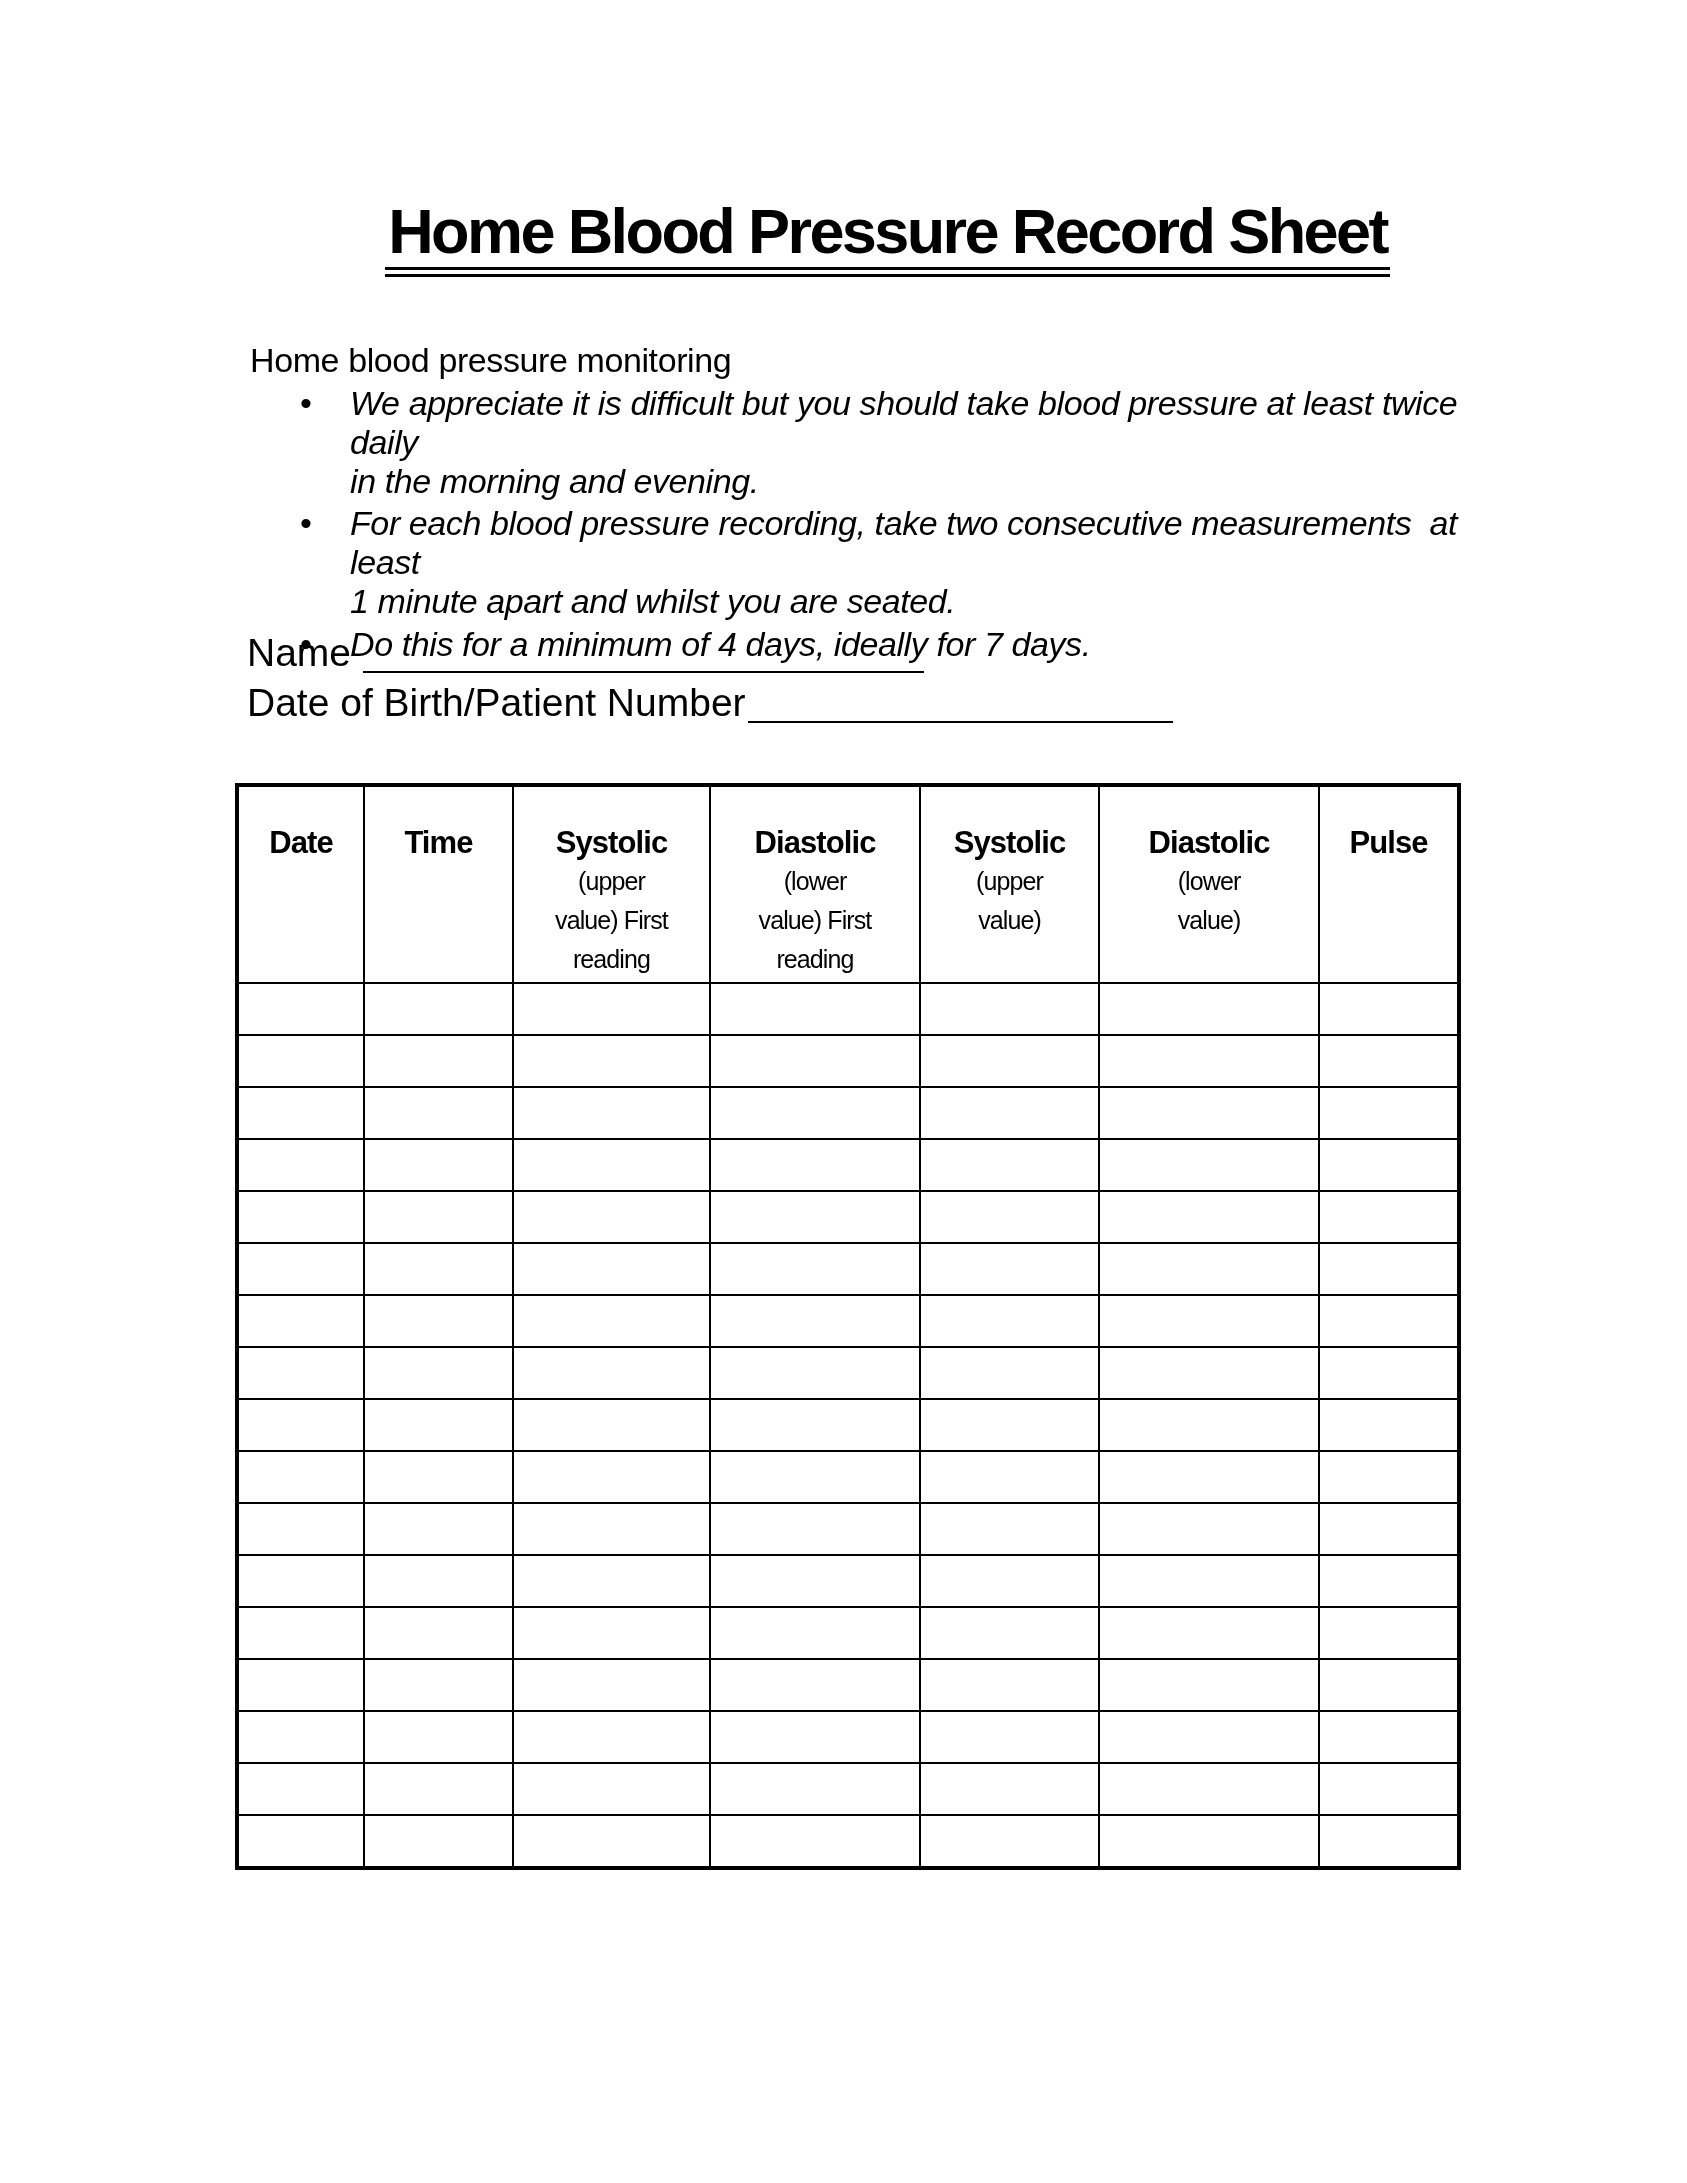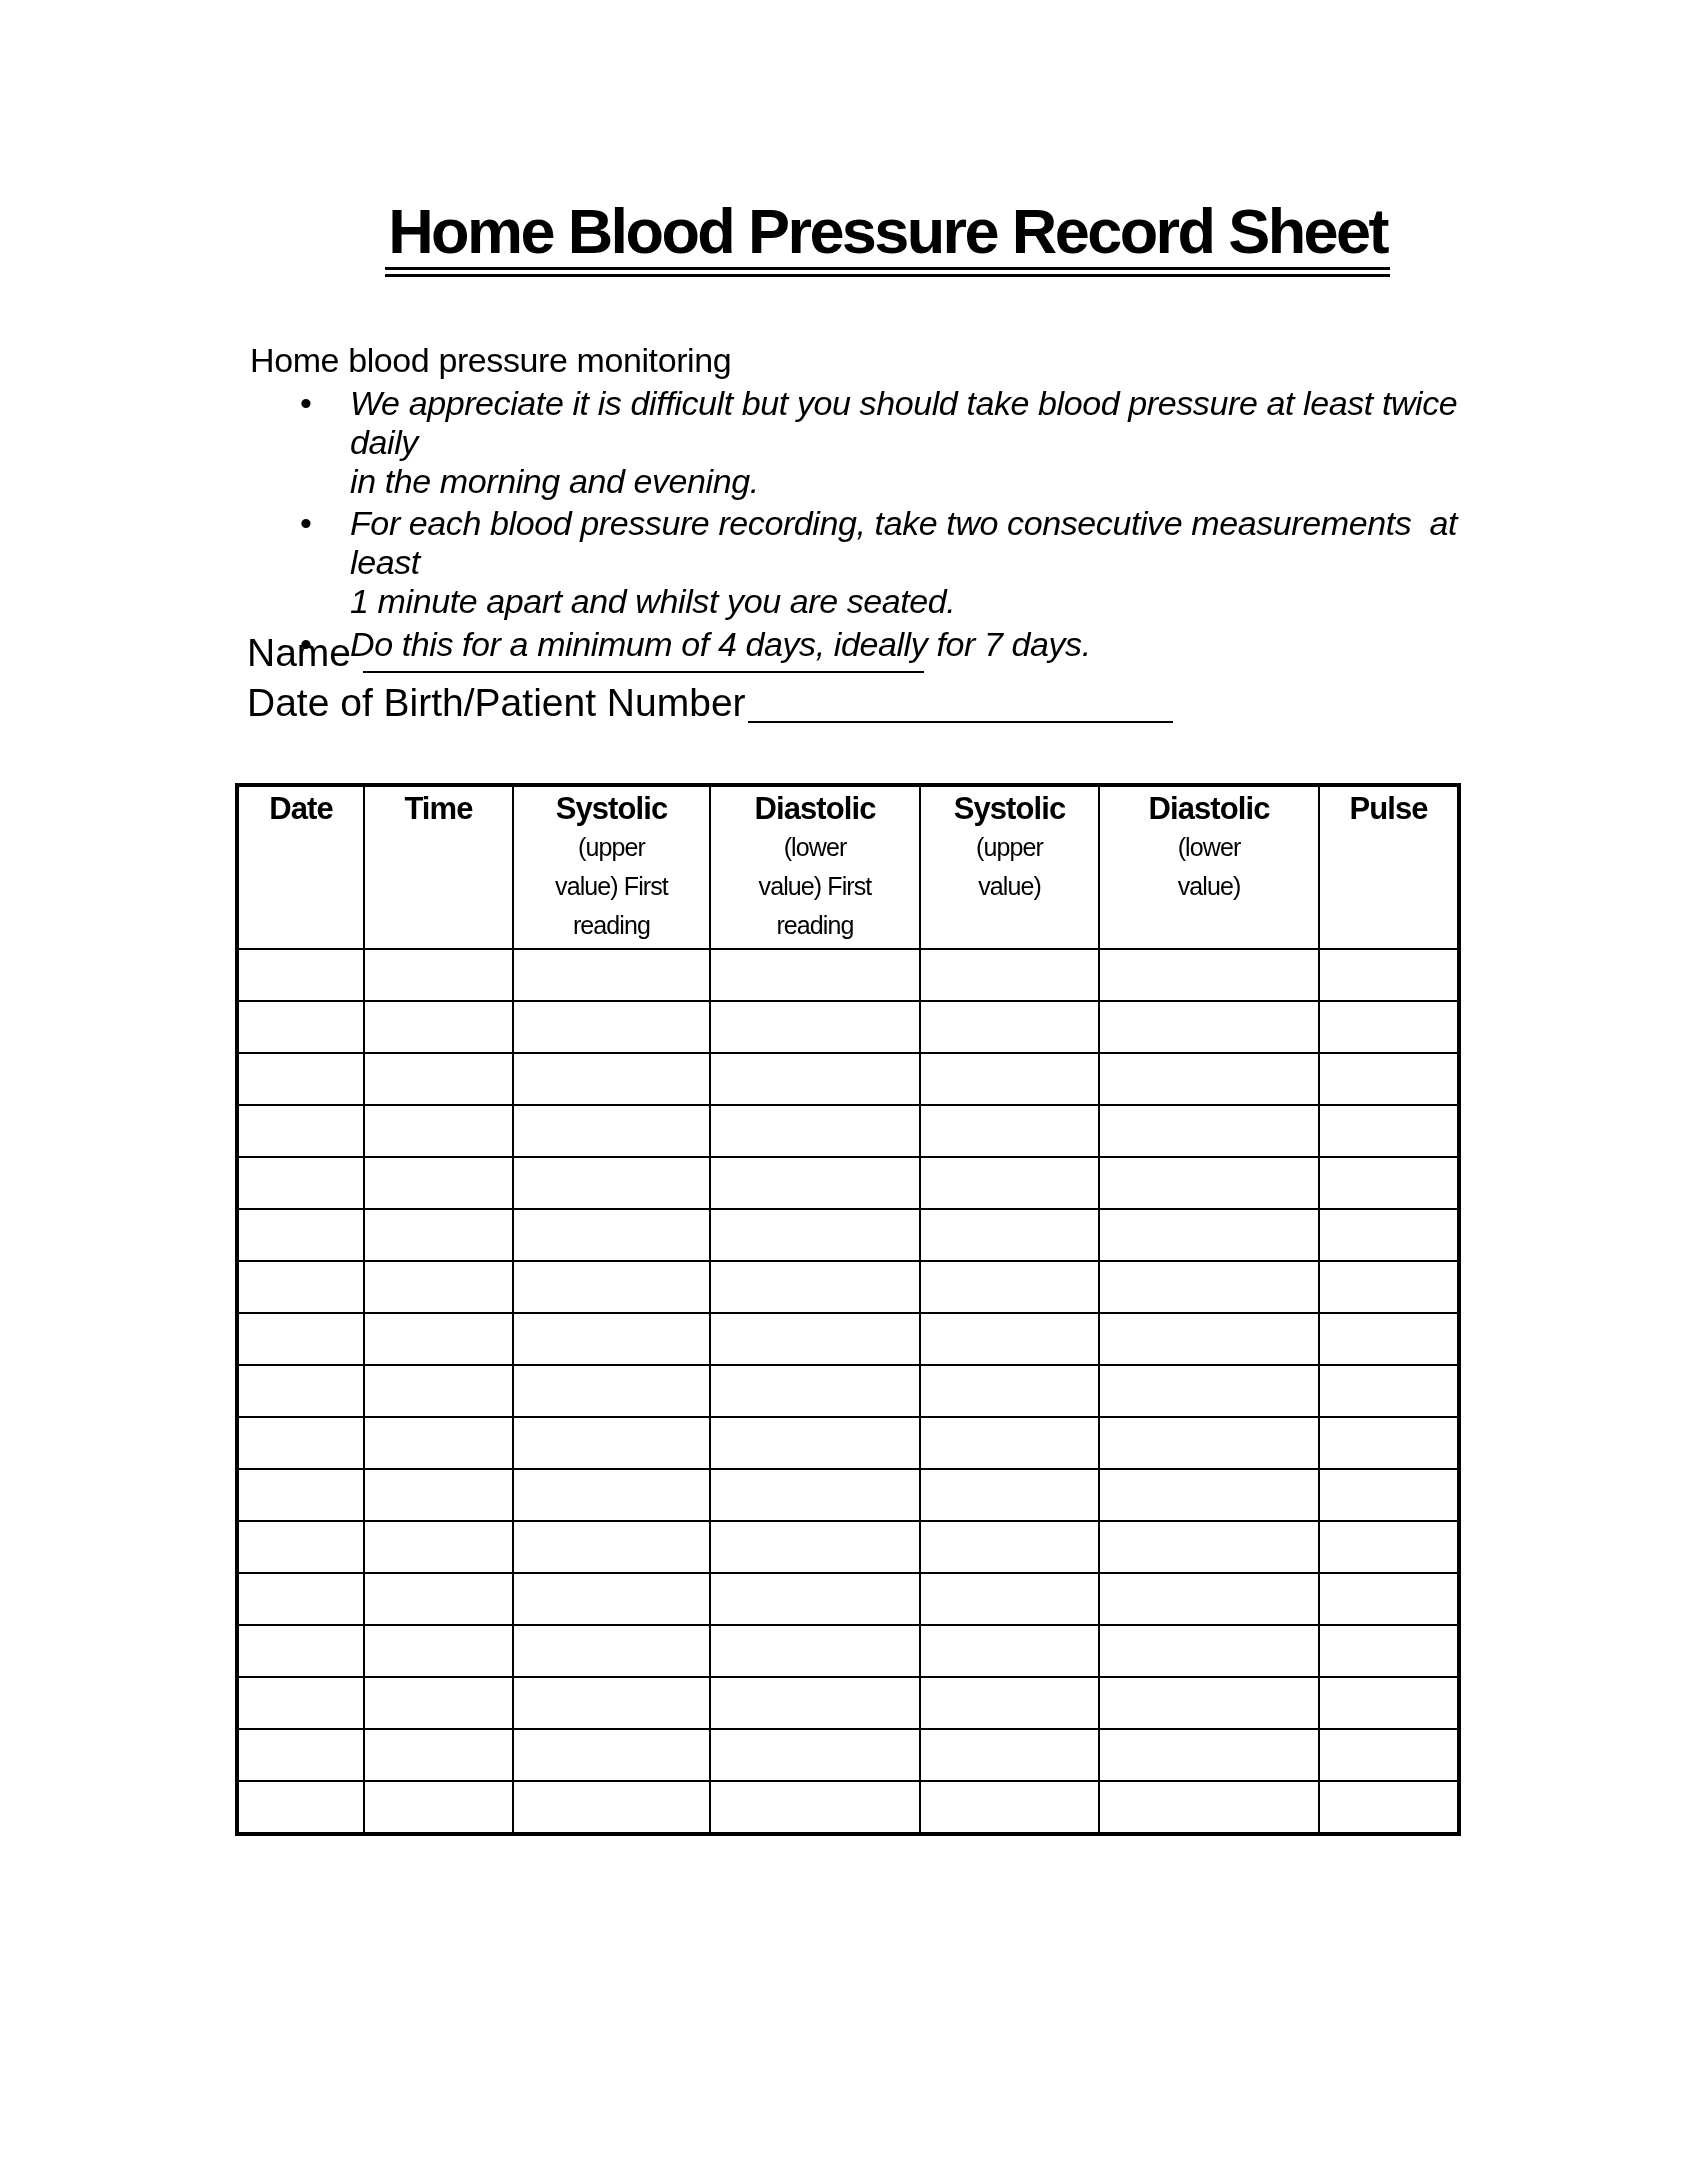--- a/index.html
+++ b/index.html
@@ -92,20 +92,21 @@
     text-align: center;
     height: 155px;
     padding: 1.7px 3.5px 3.5px 3.5px;
     font-weight: normal;
   }
   .hdr-title {
     font-weight: bold;
     font-size: 31px;
     letter-spacing: -0.9px;
     line-height: 39px;
+    margin-top: 34px;
   }
   .hdr-sub {
     font-size: 25px;
     letter-spacing: -0.9px;
     line-height: 39px;
     white-space: pre-line;
   }
   .record-table td { height: 50px; }
 </style>
 </head>

